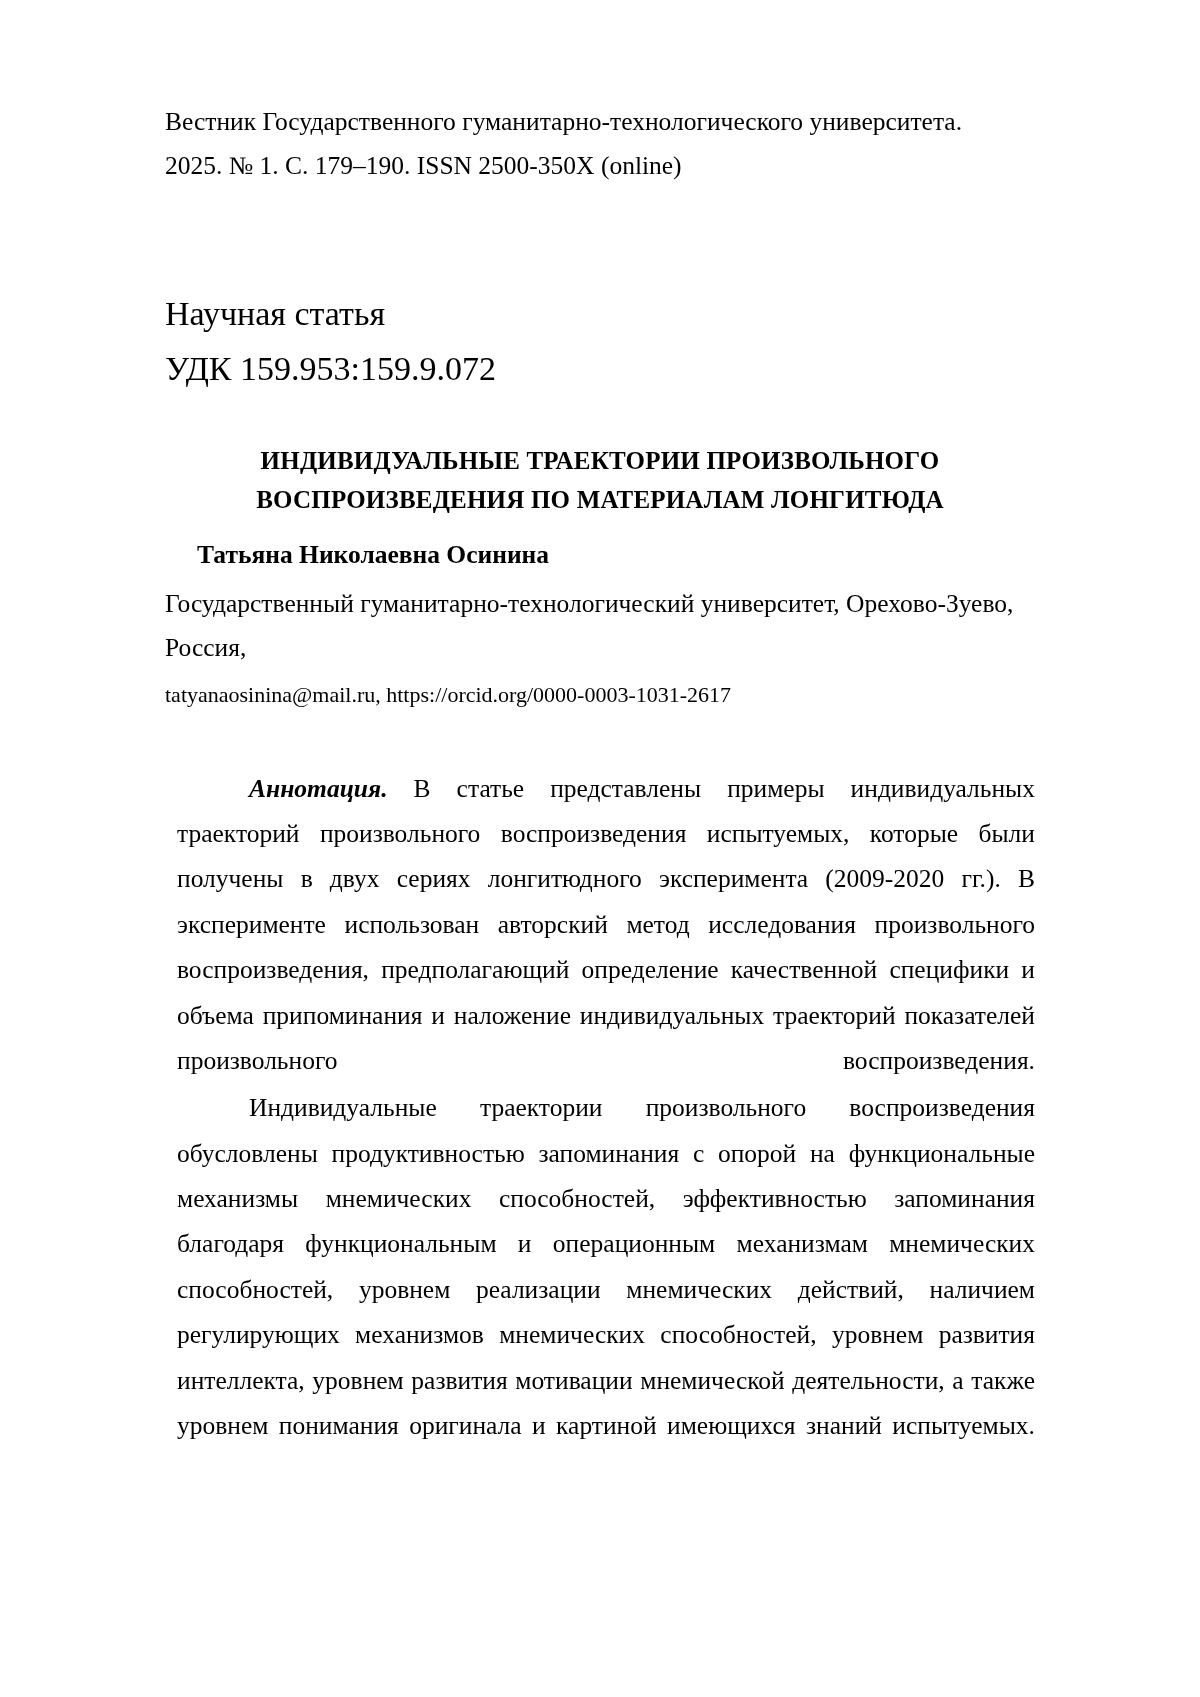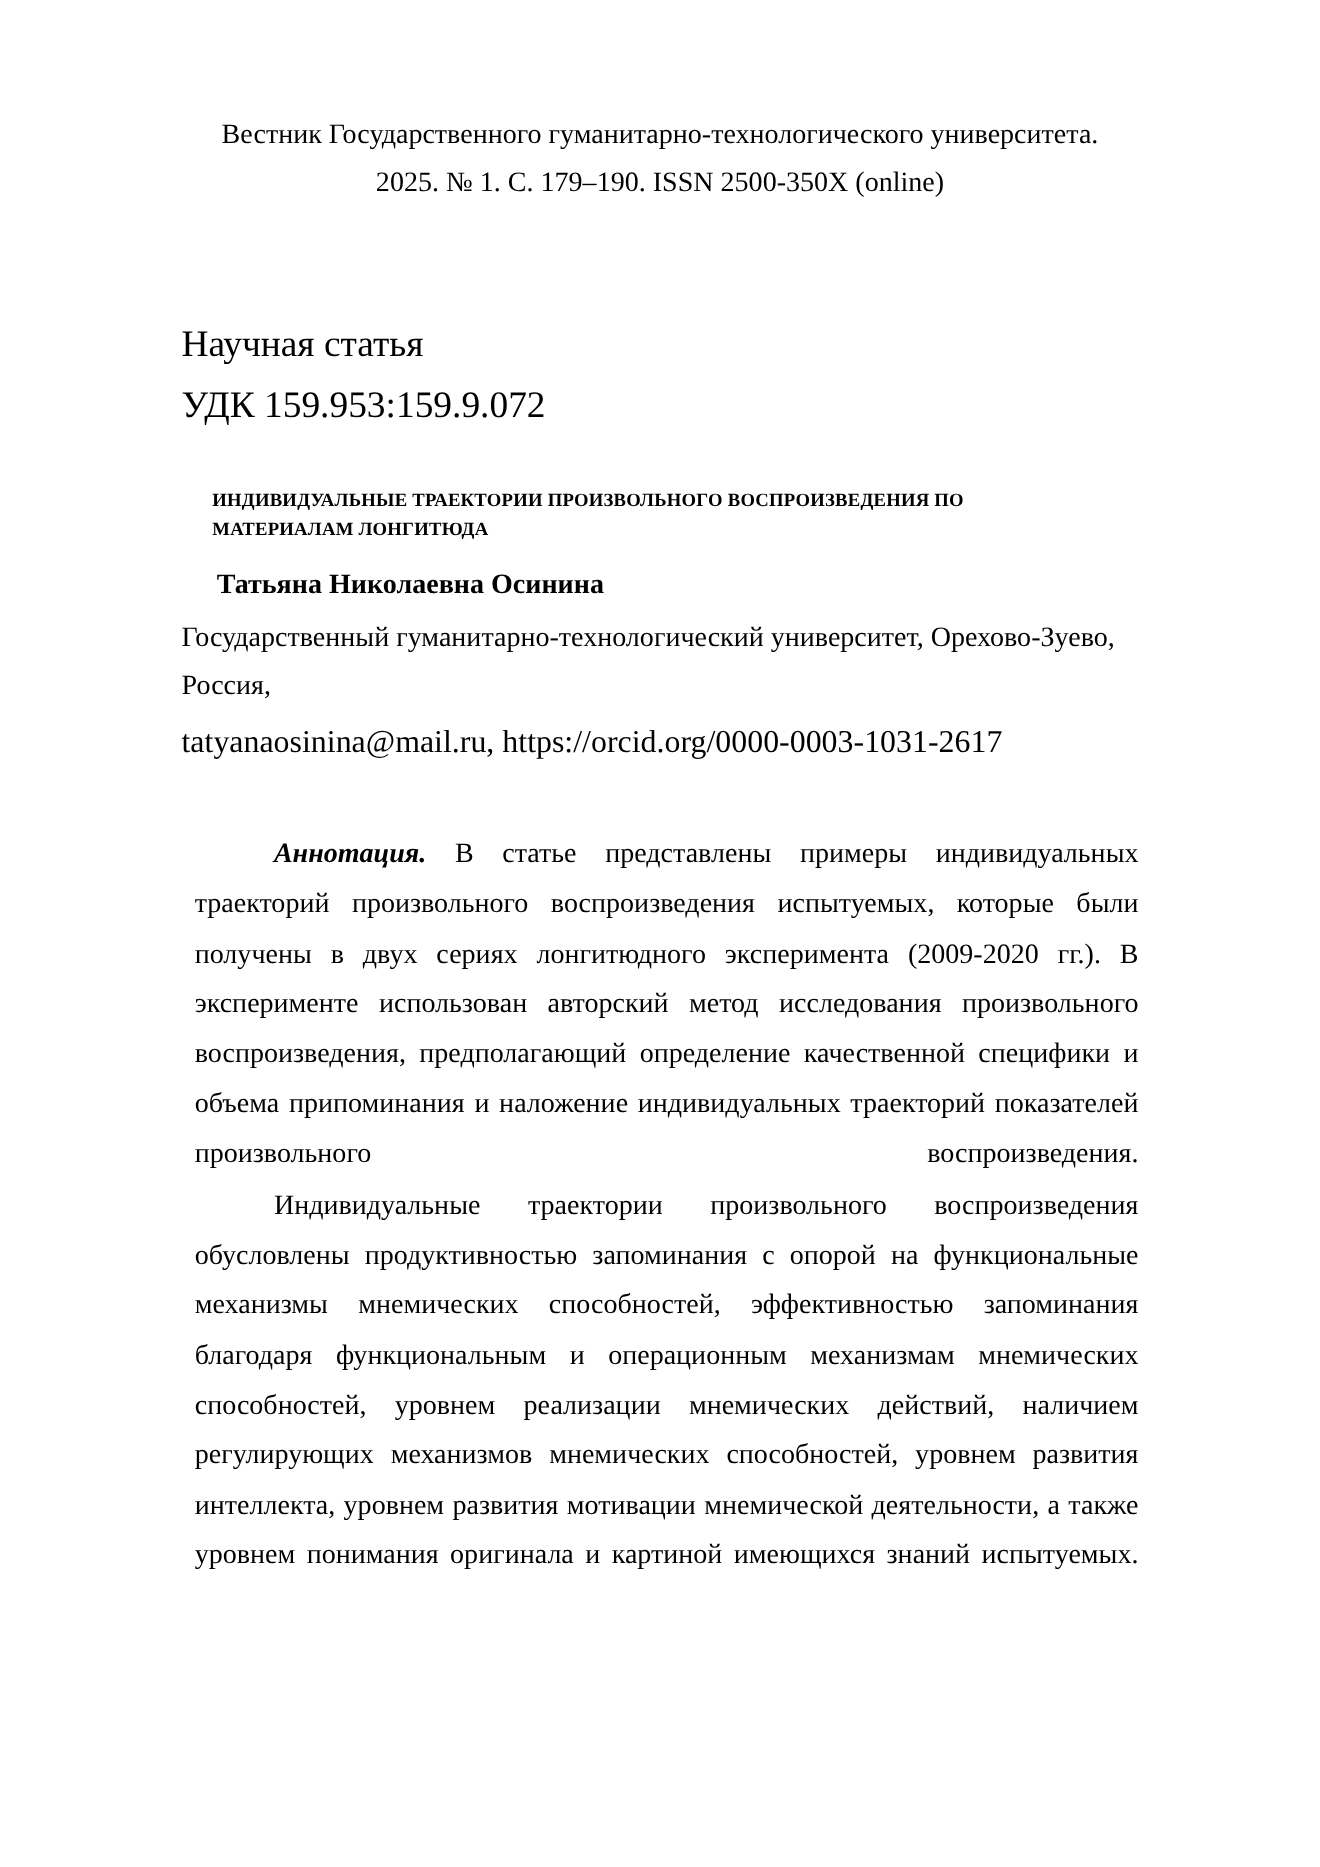--- a/index.html
+++ b/index.html
@@ -16,62 +16,62 @@
   .page {
     position: relative;
     width: 1200px;
     height: 1697px;
     box-sizing: border-box;
     padding: 100px 165px 60px 165px;
   }
   .journal-block {
     font-size: 25.5px;
     line-height: 1.72;
-    text-align: center;
+    text-align: left;
   }
   .journal-block .line {
     display: block;
   }
   .journal-ru,
   .journal-en {
     margin: 0;
   }
   .spacer-lg {
     height: 58px;
   }
   .meta-block {
     font-size: 34px;
     line-height: 1.62;
     margin-top: 40px;
   }
   .spacer-md {
     height: 46px;
   }
   .title {
-    font-size: 17px;
+    font-size: 25px;
     font-weight: bold;
-    text-align: left;
+    text-align: center;
     line-height: 1.55;
     letter-spacing: 0.2px;
     margin: 0 28px;
   }
   .author {
     font-size: 25.5px;
     font-weight: bold;
     line-height: 1.6;
     margin-top: 16px;
     margin-left: 32px;
   }
   .affiliation {
     font-size: 25.5px;
     line-height: 1.72;
     margin-top: 6px;
   }
   .contacts {
-    font-size: 29px;
+    font-size: 22px;
     line-height: 1.72;
     margin-top: 6px;
   }
   .abstract {
     margin-top: 52px;
   }
   .abstract p {
     font-size: 25.5px;
     line-height: 1.78;
     text-align: justify;

